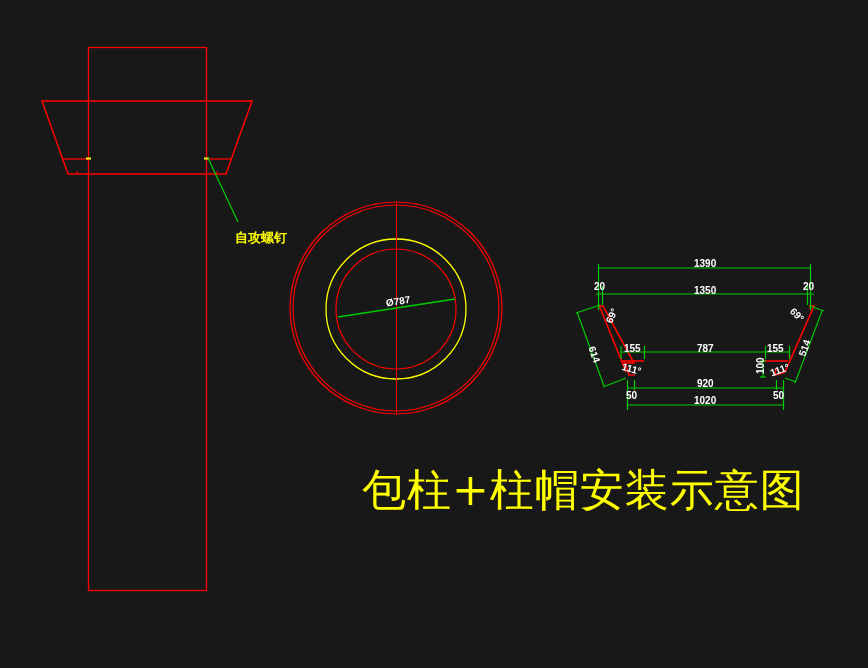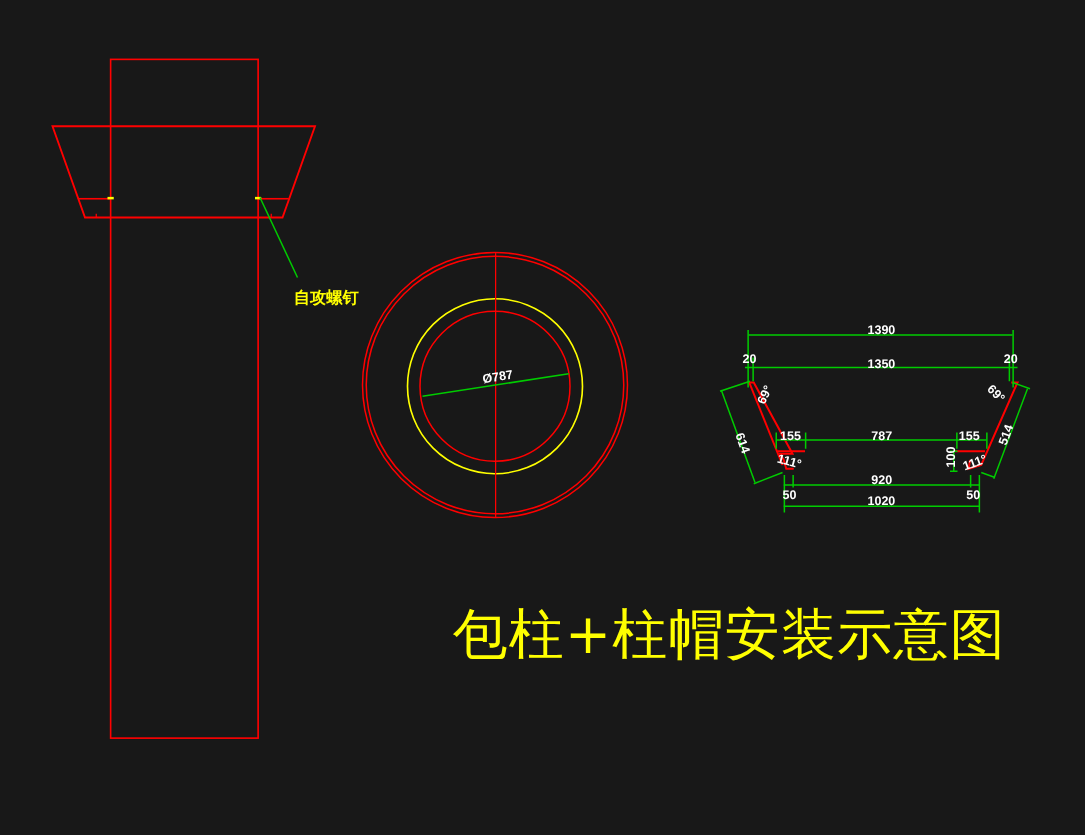--- a/index.html
+++ b/index.html
@@ -1,19 +1,19 @@
 <!DOCTYPE html>
 <html><head>
 <meta charset="utf-8">
 <style>
   html, body { margin:0; padding:0; }
   body { width:868px; height:668px; background:#181818; overflow:hidden; position:relative; font-family:"DejaVu Sans", sans-serif; }
   #canvas { position:absolute; left:0; top:0; width:868px; height:668px; }
   .dim { fill:#ffffff; font-family:"Liberation Sans Narrow","Liberation Sans", sans-serif; font-size:10px; font-weight:bold; }
-  .title { position:absolute; left:362px; top:486px; color:#ffff00; font-family:"DejaVu Serif", serif; font-size:44px; letter-spacing:1px; white-space:nowrap; line-height:1; }
+  .title { position:absolute; left:362px; top:468px; color:#ffff00; font-family:"DejaVu Serif", serif; font-size:44px; letter-spacing:1px; white-space:nowrap; line-height:1; }
   .label { fill:#ffff00; font-family:"DejaVu Sans", sans-serif; font-size:13px; font-weight:bold; }
 </style>
 </head>
 <body>
 
 <svg id="canvas" xmlns="http://www.w3.org/2000/svg" width="868" height="668" viewBox="0 0 868 668">
 
   <g>
     <rect x="88.5" y="47.5" width="118" height="543" fill="none" stroke="#ff0000" stroke-width="1.3"></rect>
     <polygon points="42,101 252,101 226,174 68,174" fill="none" stroke="#ff0000" stroke-width="1.5"></polygon>

